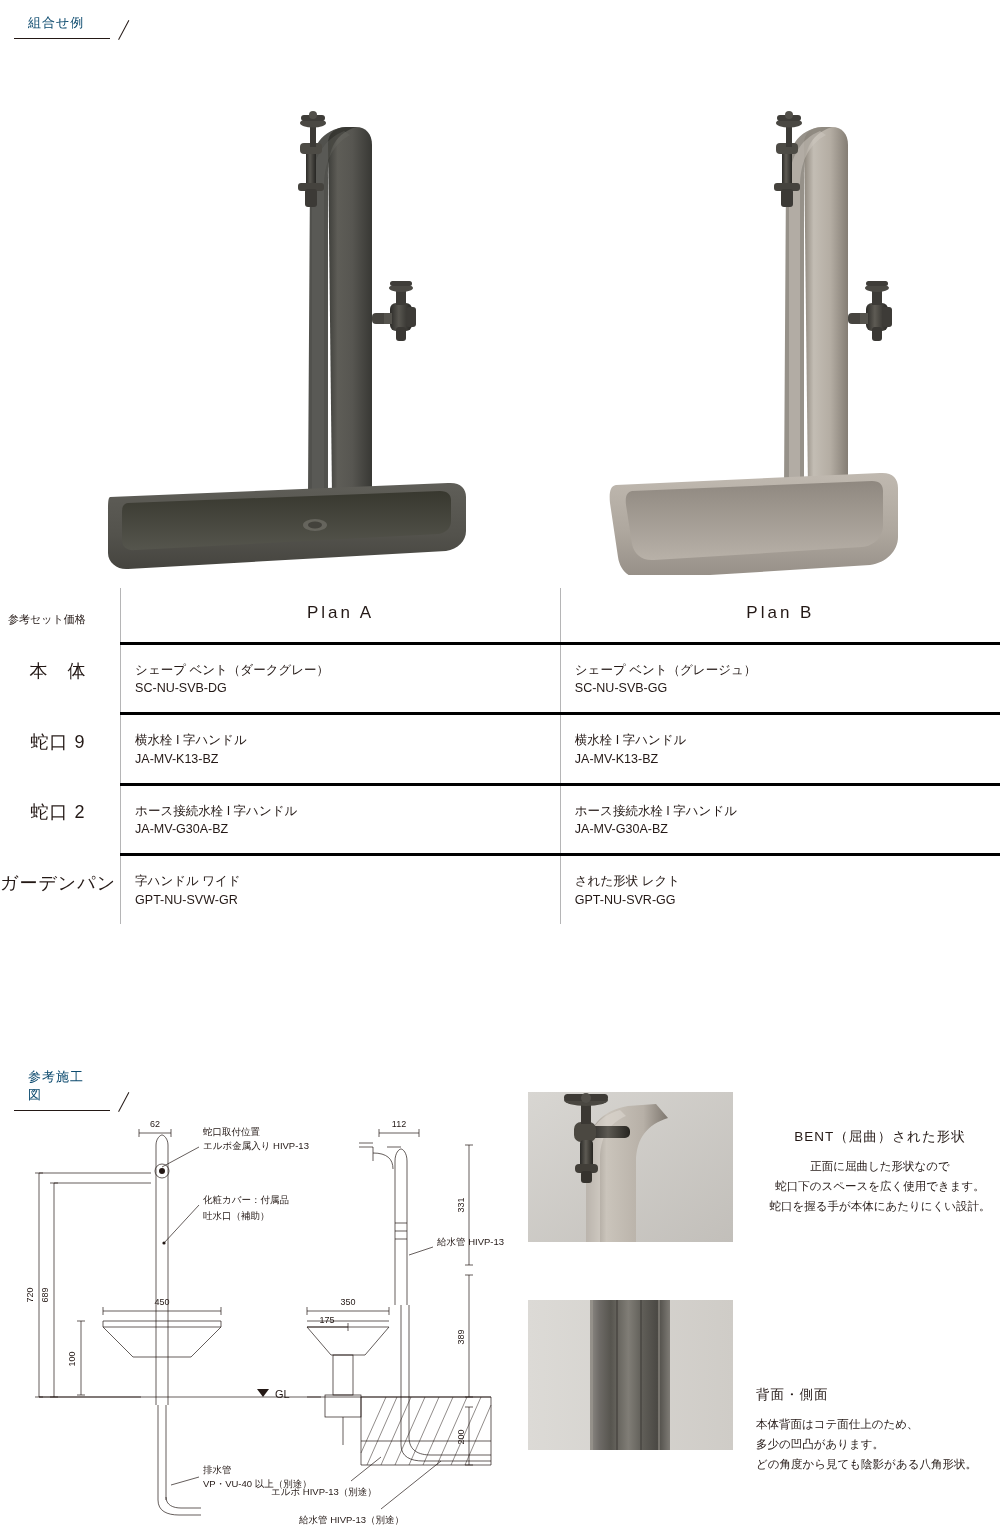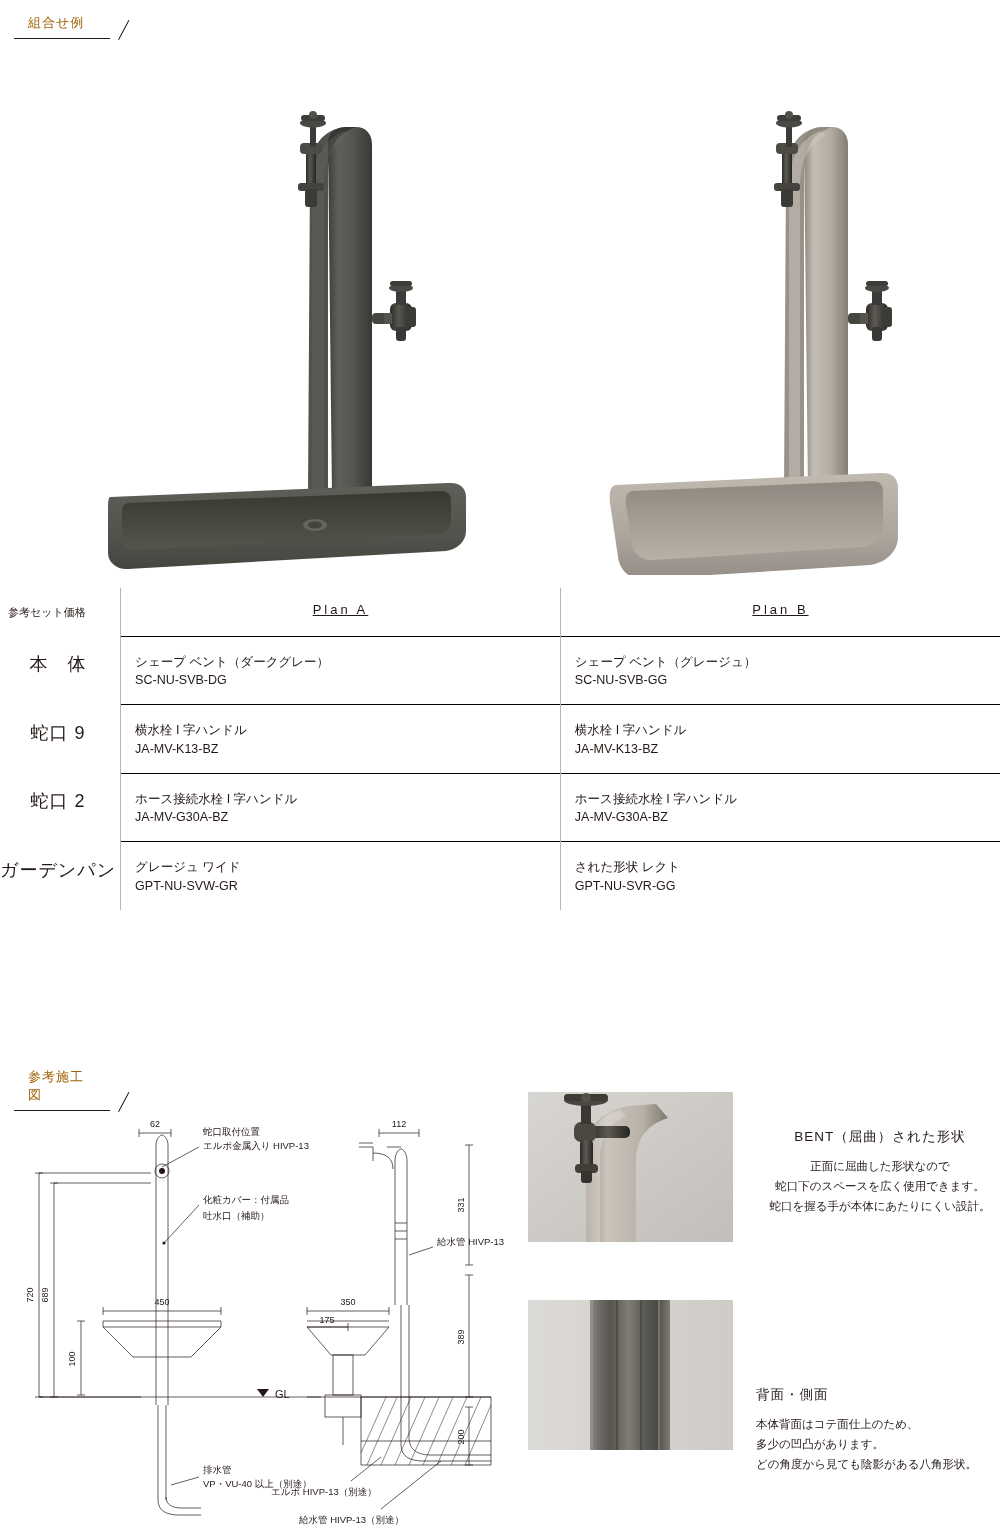--- a/index.html
+++ b/index.html
@@ -10,21 +10,21 @@
     font-family:"Liberation Sans", sans-serif;
     color:#231815;
     -webkit-font-smoothing:antialiased;
   }
 
   
   .section-head {
     position:absolute;
     font-size:13px;
     letter-spacing:1px;
-    color:#a16207;
+    color:#0c4a6e;
     padding:0 14px 7px 14px;
   }
   .section-head .underline {
     position:absolute; left:0; bottom:0; width:100%; height:1px;
     background:#231815;
   }
   .section-head .slash {
     position:absolute; right:-9px; bottom:-1px;
     width:1px; height:22px; background:#231815;
     transform:rotate(28deg); transform-origin:bottom right;
@@ -43,26 +43,26 @@
   }
   .spec-table td, .spec-table th { vertical-align:top; }
   .spec-table .rowlabel {
     width:88px; text-align:center; font-size:18px;
     color:#231815; padding:16px 4px 14px 0; white-space:nowrap;
     letter-spacing:1px;
   }
   .spec-table .cell {
     padding:16px 10px 14px 14px; line-height:1.5;
     border-left:1px solid #b5b5b6;
-    border-top:1px solid #000000;
+    border-top:3px solid #000000;
     width:456px;
   }
   .spec-table .headrow .cell {
     border-top:none; text-align:center; padding:12px 10px 16px 10px;
-    font-size:13px; letter-spacing:3px;text-decoration:underline;
+    font-size:17px; letter-spacing:3px;
   }
   .spec-table .headrow .rowlabel {
     vertical-align:bottom; padding-bottom:16px; font-size:11px; letter-spacing:0;
     text-align:left; padding-left:8px;
   }
   .spec-table .lastrow .cell { border-bottom:none; }
   .spec-table .name { display:block; }
   .spec-table .code { display:block; }
 
   
@@ -243,21 +243,21 @@
       <span class="code">JA-MV-G30A-BZ</span>
     </td>
     <td class="cell">
       <span class="name">ホース接続水栓 I 字ハンドル</span>
       <span class="code">JA-MV-G30A-BZ</span>
     </td>
   </tr>
   <tr class="lastrow">
     <td class="rowlabel">ガーデンパン</td>
     <td class="cell">
-      <span class="name">グレージュ ワイド</span>
+      <span class="name">字ハンドル ワイド</span>
       <span class="code">GPT-NU-SVW-GR</span>
     </td>
     <td class="cell">
       <span class="name">された形状 レクト</span>
       <span class="code">GPT-NU-SVR-GG</span>
     </td>
   </tr>
 </tbody>
   </table>
 

